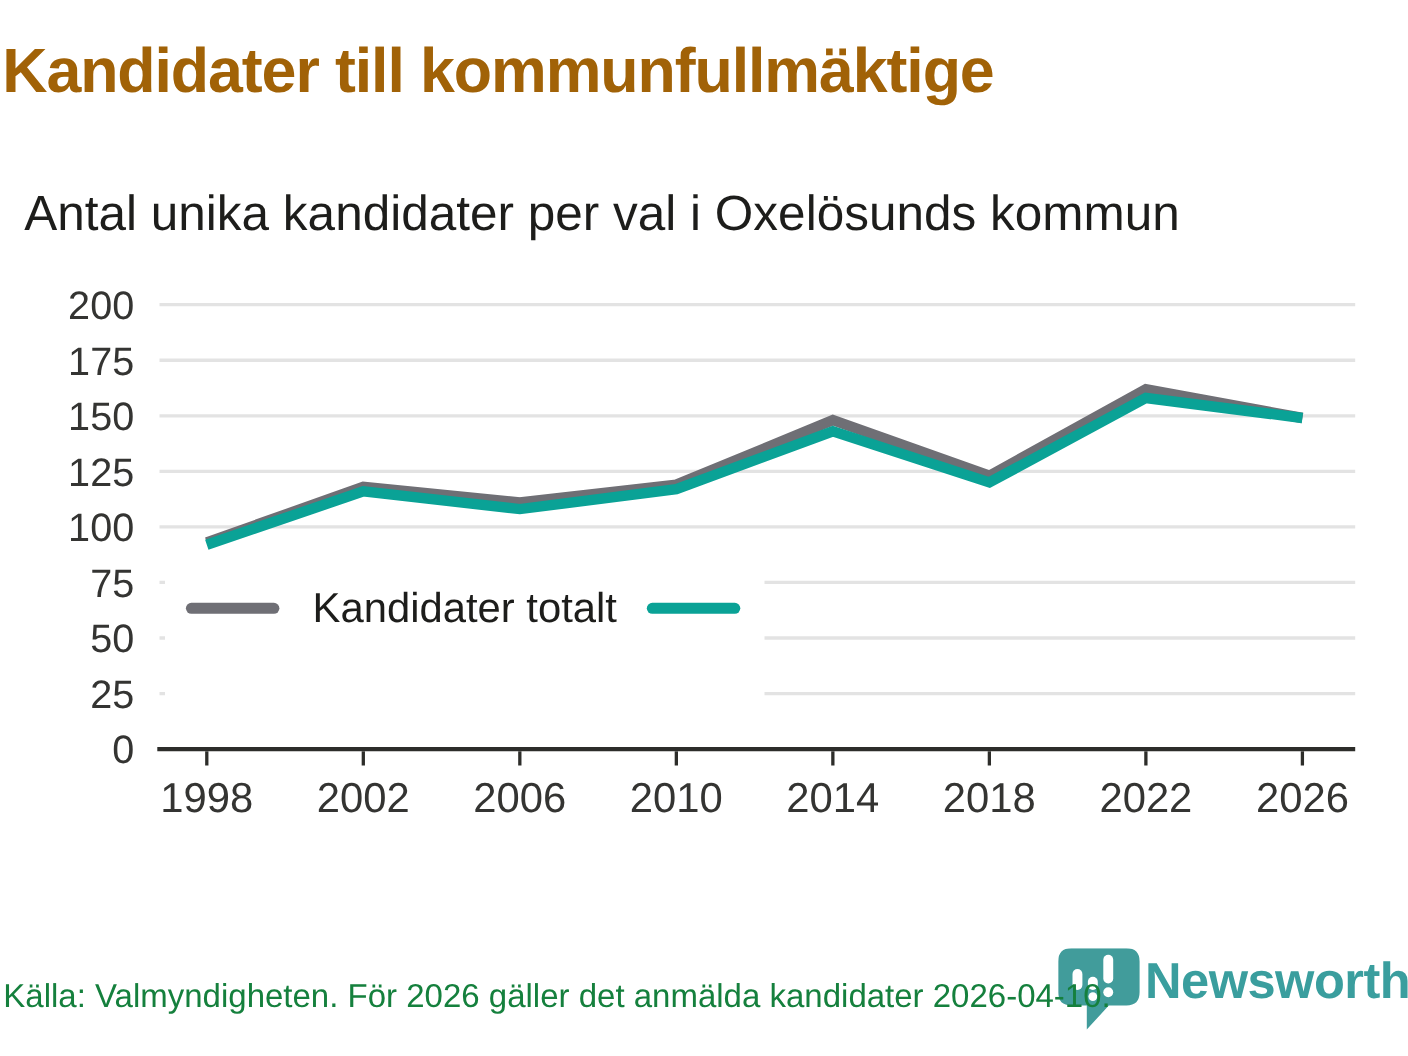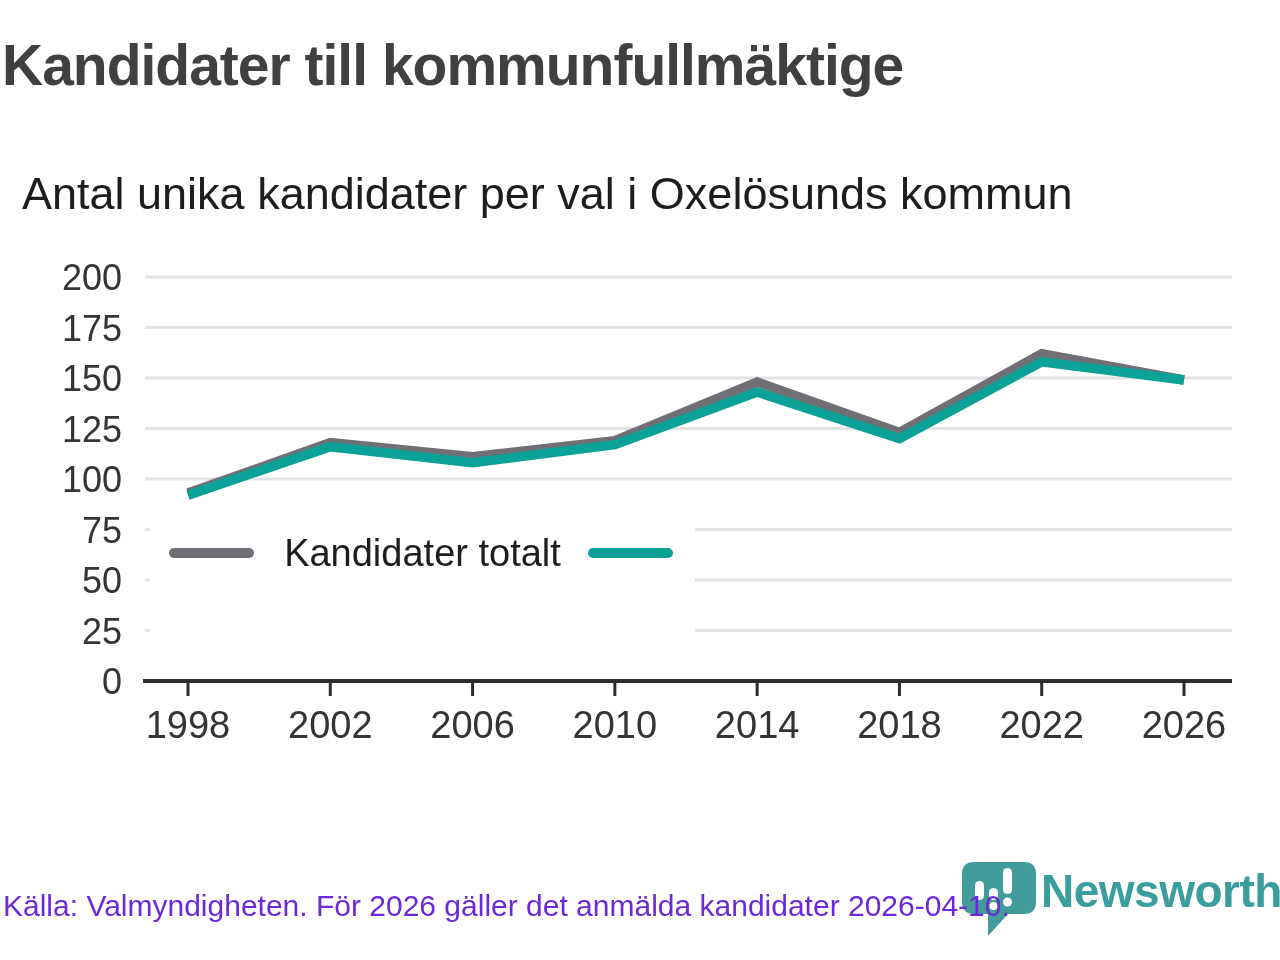--- a/index.html
+++ b/index.html
@@ -2,21 +2,21 @@
 <html><head>
 <meta charset="utf-8">
 <style>
   html,body{margin:0;padding:0;}
   body{
     width:1280px;height:960px;position:relative;background:#ffffff;
     font-family:"Liberation Sans", sans-serif;overflow:hidden;
   }
   #title{
     position:absolute;left:2px;top:36px;
-    font-size:57px;font-weight:700;letter-spacing:-1px;color:#404040;
+    font-size:57px;font-weight:700;letter-spacing:-1px;color:#a16207;
     line-height:1.05;white-space:nowrap;
   }
   #subtitle{
     position:absolute;left:2px;top:168px;
     font-size:45px;font-weight:400;color:#1d1d1b;white-space:nowrap;margin-left:20px;
   }
   #chart{
     position:absolute;left:0;top:255px;width:1280px;height:500px;
   }
   #chart text{
@@ -32,21 +32,21 @@
   .legend-row{
     display:flex;align-items:center;height:58px;padding-left:27px;
   }
   .swatch{
     width:85px;height:10px;border-radius:5px;flex:0 0 auto;margin-right:30px;
   }
   .legend-label{
     font-size:38px;color:#1d1d1b;white-space:nowrap;
   }
   #footer-text{
-    position:absolute;left:3px;top:889px;font-size:30px;color:#6d28d9;
+    position:absolute;left:3px;top:889px;font-size:30px;color:#15803d;
     white-space:nowrap;z-index:3;
   }
   #logo{
     position:absolute;left:962px;top:862px;z-index:1;display:flex;align-items:flex-start;
   }
   #logo-wordmark{
     position:absolute;left:79px;top:2px;
     font-size:46px;font-weight:700;letter-spacing:-0.5px;color:#3a9e9e;white-space:nowrap;
   }
 </style>

